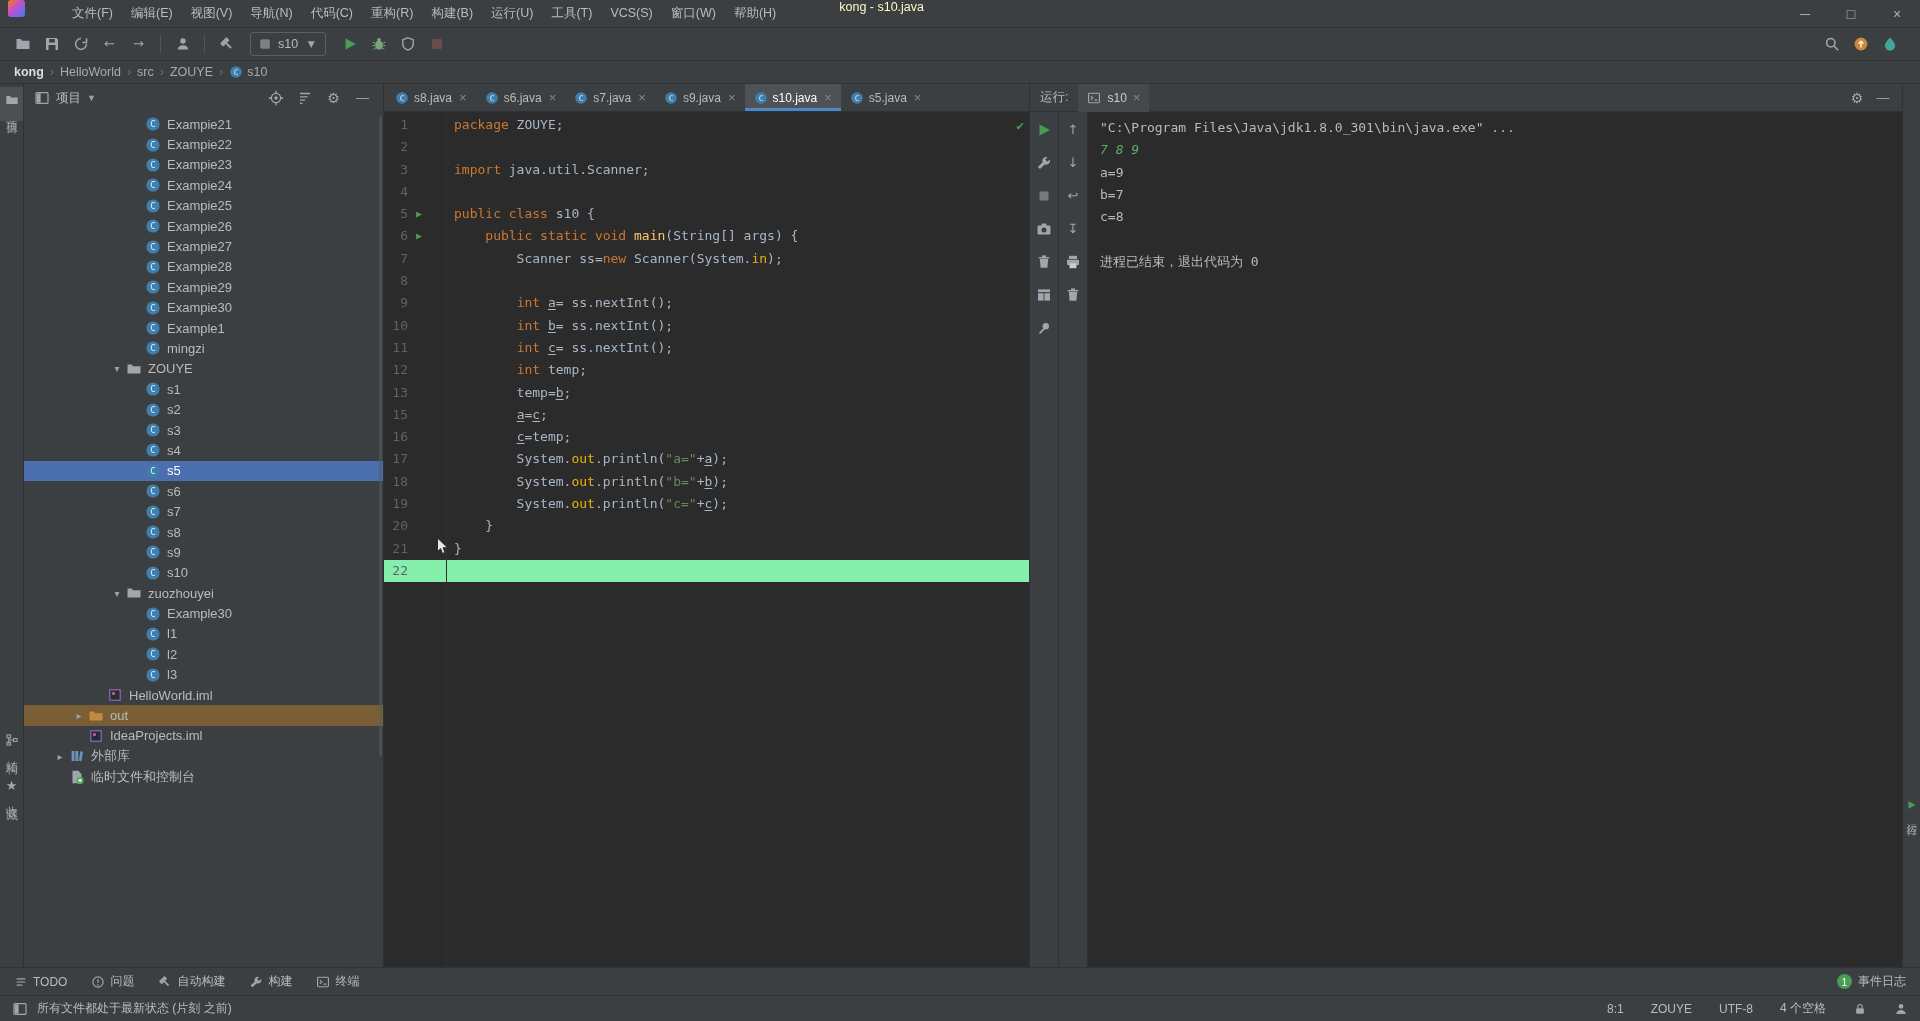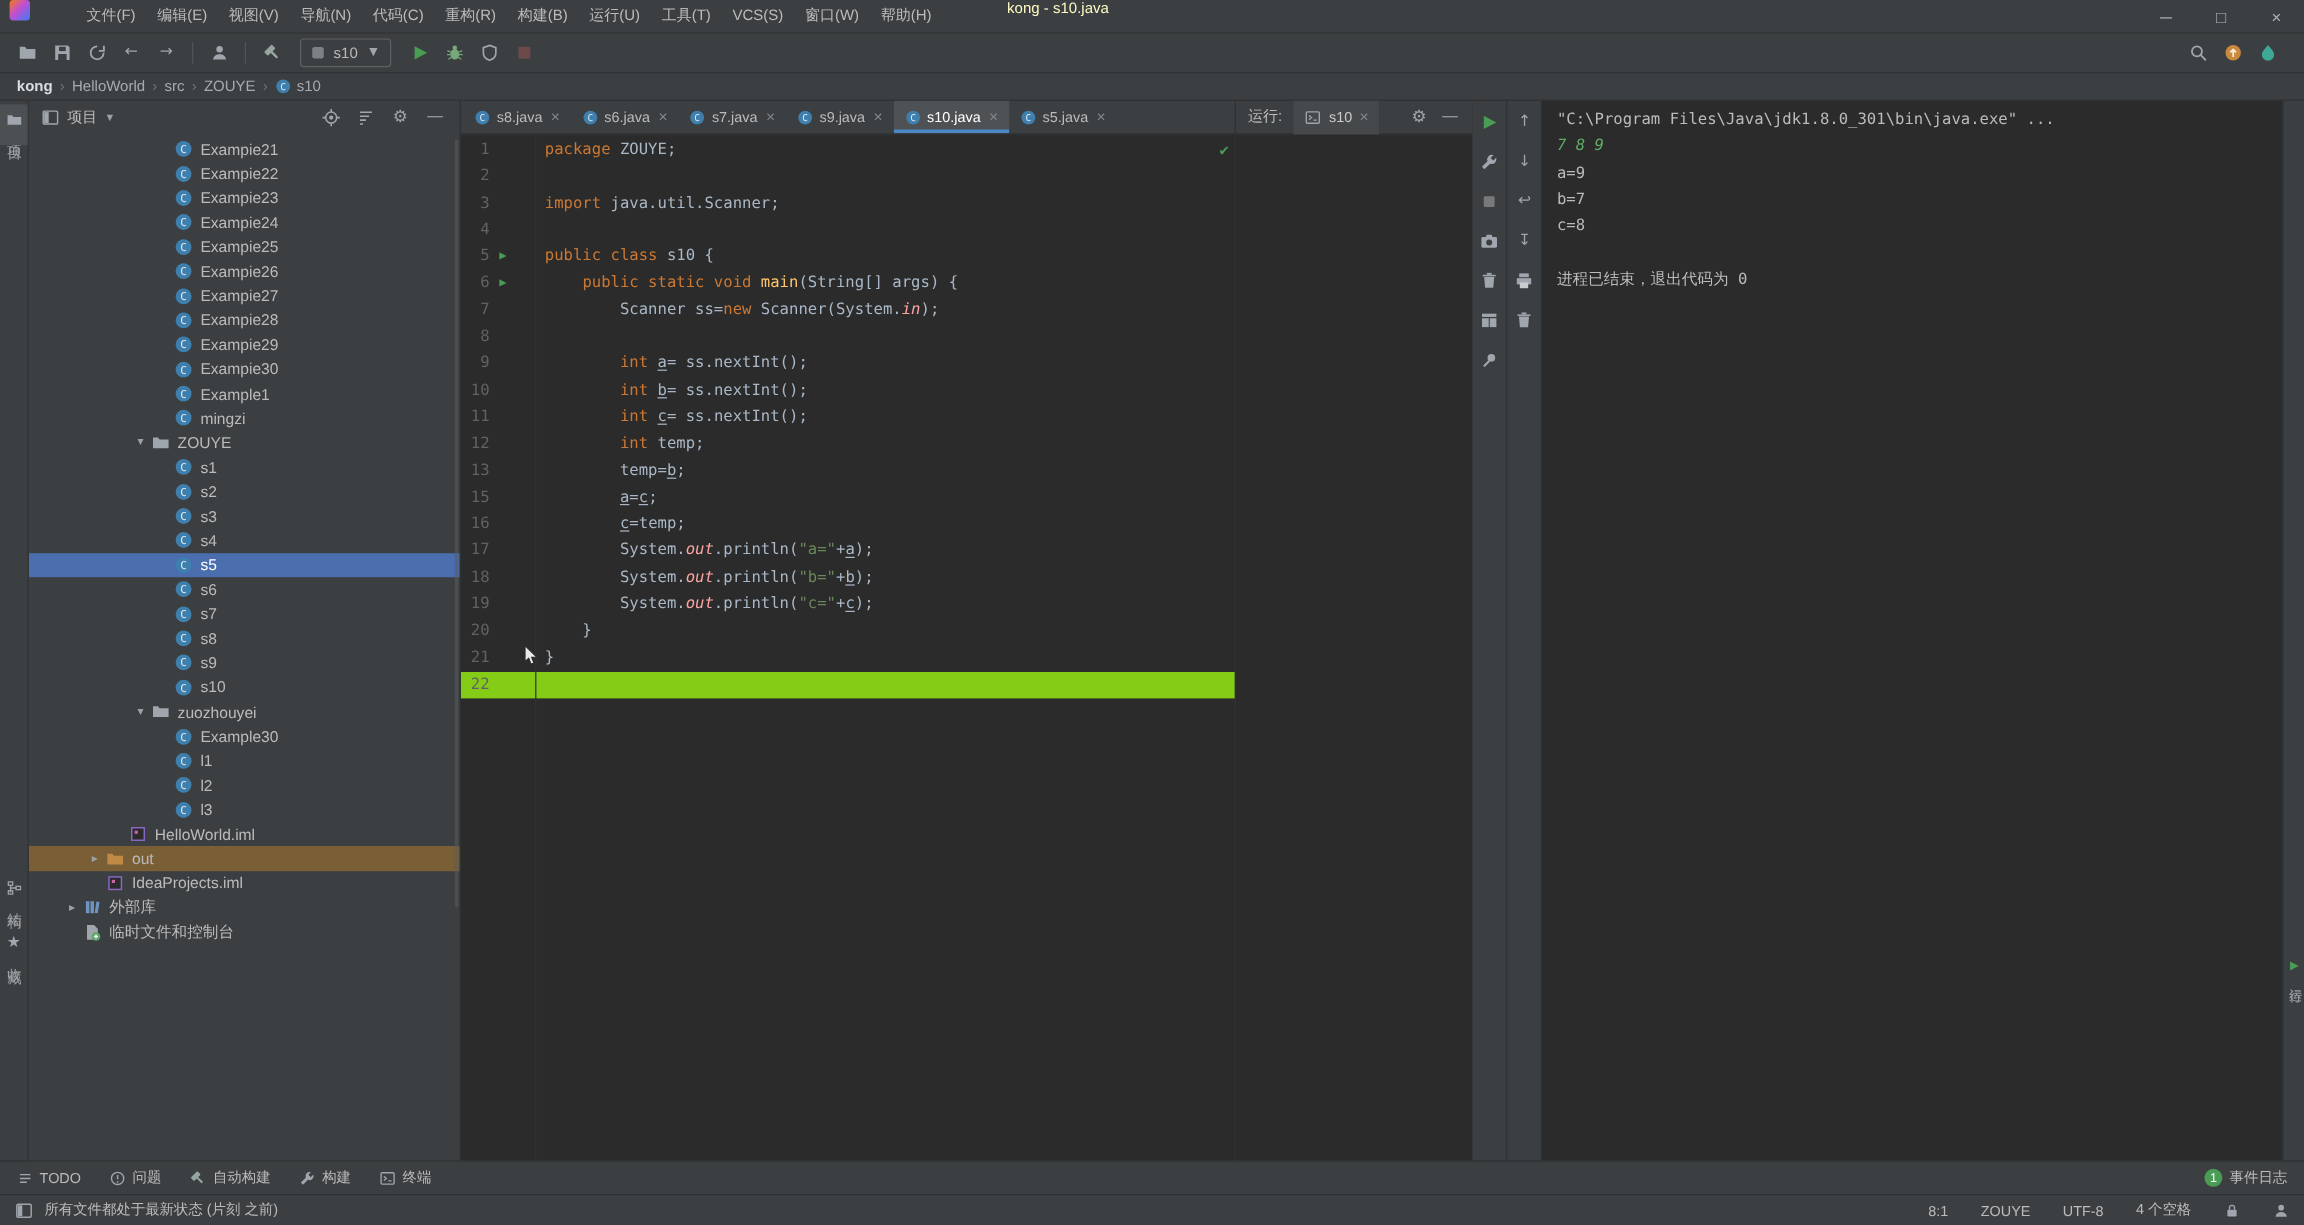--- a/index.html
+++ b/index.html
@@ -77,36 +77,36 @@
   .tab{display:flex;align-items:center;gap:5px;padding:0 9px;font-size:12px;color:#bbbbbb;}
   .tab .icon{width:14px;height:14px;}
   .tab.active{background:#4e5254;box-shadow:inset 0 -3px 0 #4a88c7;color:#ffffff;}
   .tab .x{color:#84898c;font-size:13px;margin-left:2px;}
 
   .editor-body{flex:1;position:relative;overflow:hidden;
     font-family:"DejaVu Sans Mono",monospace;font-size:13px;}
   .gutter-sep{position:absolute;left:62px;top:0;bottom:0;width:1px;background:#323232;}
   .code-rows{padding-top:2px;}
   .code-row{display:flex;height:22.3px;line-height:22.3px;}
-  .code-row.current{background:#84cc16;flex-direction:column;}
+  .code-row.current{background:#86efac;flex-direction:column;}
   .gutter-cell{width:62px;flex:none;display:flex;color:#606366;}
   .gut-num{width:24px;text-align:right;flex:none;}
   .gut-ic{width:38px;flex:none;display:flex;align-items:center;padding-left:8px;}
   .run-mark{color:#499c54;font-size:10px;}
   .code-text{padding-left:8px;white-space:pre;color:#a9b7c6;}
   .t-k{color:#cc7832;}
   .t-p{color:#a9b7c6;}
   .t-m{color:#ffc66b;}
-  .t-f{color:#fca5a5;font-style:italic;}
+  .t-f{color:#eab308;}
   .t-s{color:#6a8759;}
   .t-v{color:#a9b7c6;text-decoration:underline;text-underline-offset:2px;}
   .inspection-check{position:absolute;top:6px;right:5px;color:#499c54;font-size:13px;}
   .mouse-cursor{position:absolute;left:52px;top:425px;z-index:5;}
 
-  .run-panel{flex:1;display:flex;flex-direction:row;background:#2b2b2b;min-width:0;}
+  .run-panel{flex:1;display:flex;flex-direction:column;background:#2b2b2b;min-width:0;}
   .run-header{height:28px;background:#3c3f41;border-bottom:1px solid #2f3234;display:flex;
     align-items:center;padding:0 6px 0 10px;gap:10px;flex:none;}
   .run-title{font-size:12.5px;color:#bbbbbb;white-space:nowrap;}
   .run-tab{display:flex;align-items:center;gap:6px;background:#46494b;height:28px;padding:0 9px;
     font-size:12px;color:#cccccc;}
   .run-tab .icon{width:14px;height:14px;}
   .run-tab .x{color:#84898c;font-size:13px;}
   .rh-spacer{flex:1;}
   .rh-btn{width:26px;height:26px;display:flex;align-items:center;justify-content:center;}
   .run-body{flex:1;display:flex;min-height:0;}

